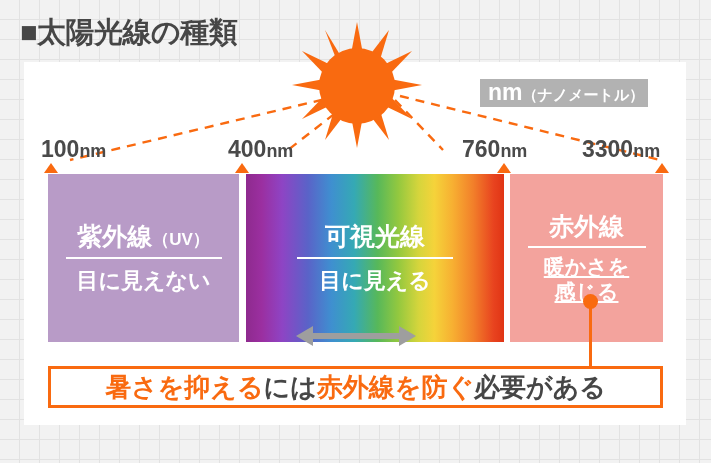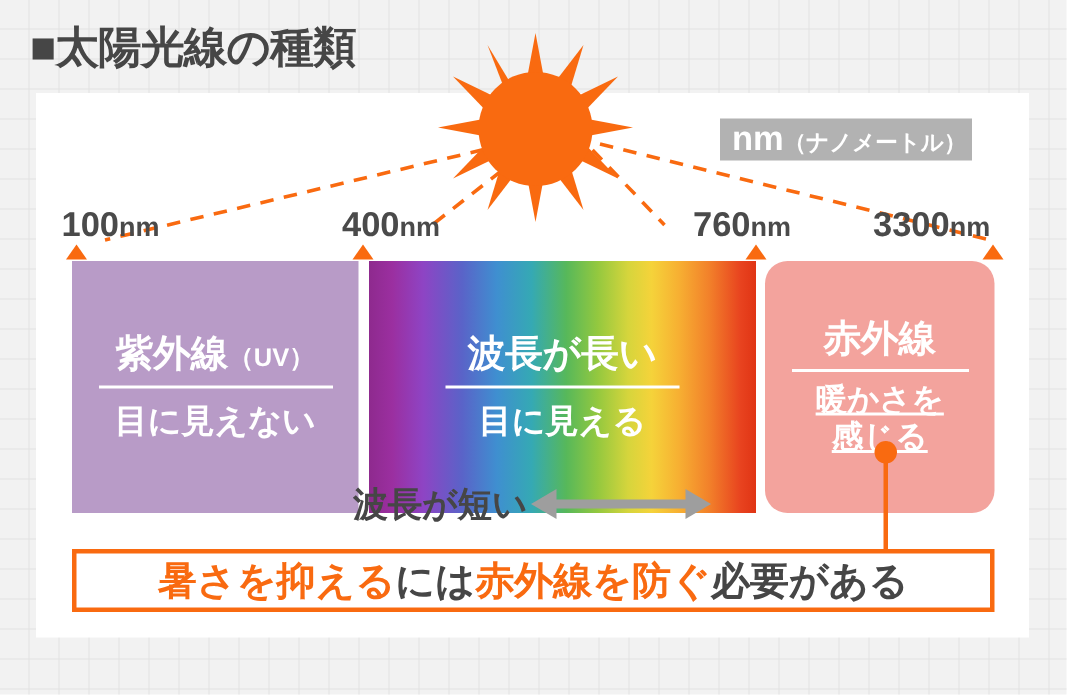--- a/index.html
+++ b/index.html
@@ -203,21 +203,20 @@
       #f2802a 88%,
       #e8431f 96%,
       #e03414 100%);
   }
   #band-visible .band-rule { width: 156px; }
 
   #band-ir {
     left: 510px;
     width: 153px;
     background: #f3a39d;
-    border-radius: 15px;
   }
   #band-ir .band-name { font-size: 25px; }
   #band-ir .band-rule { width: 118px; margin: 5px 0 6px 0; }
   #band-ir .band-desc { font-size: 21px; line-height: 1.2; text-decoration: underline; }
 
   
   .tri {
     position: absolute;
     width: 0;
     height: 0;
@@ -352,34 +351,33 @@
   <div class="tri" style="left:497px; top:163px;"></div>
   <div class="tri" style="left:655px; top:163px;"></div>
 
   <div class="band" id="band-uv">
     <div class="band-name"><span>紫外線</span><span class="paren">（UV）</span></div>
     <div class="band-rule"></div>
     <div class="band-desc">目に見えない</div>
   </div>
 
   <div class="band" id="band-visible">
-    <div class="band-name">波長が長い</div>
+    <div class="band-name">可視光線</div>
     <div class="band-rule"></div>
     <div class="band-desc">目に見える</div>
   </div>
 
   <div class="band" id="band-ir">
     <div class="band-name">赤外線</div>
     <div class="band-rule"></div>
     <div class="band-desc">暖かさを</div>
     <div class="band-desc">感じる</div>
   </div>
 
   <div id="dir-row">
-    <div id="dir-short">波長が短い</div>
     <div id="dir-arrow">
       <svg width="120" height="26" viewBox="0 0 120 26">
         <g fill="#9e9e9e">
           <polygon points="0,13 17,3 17,23"></polygon>
           <polygon points="120,13 103,3 103,23"></polygon>
           <rect x="15" y="10" width="90" height="6"></rect>
         </g>
       </svg>
     </div>
   </div>

